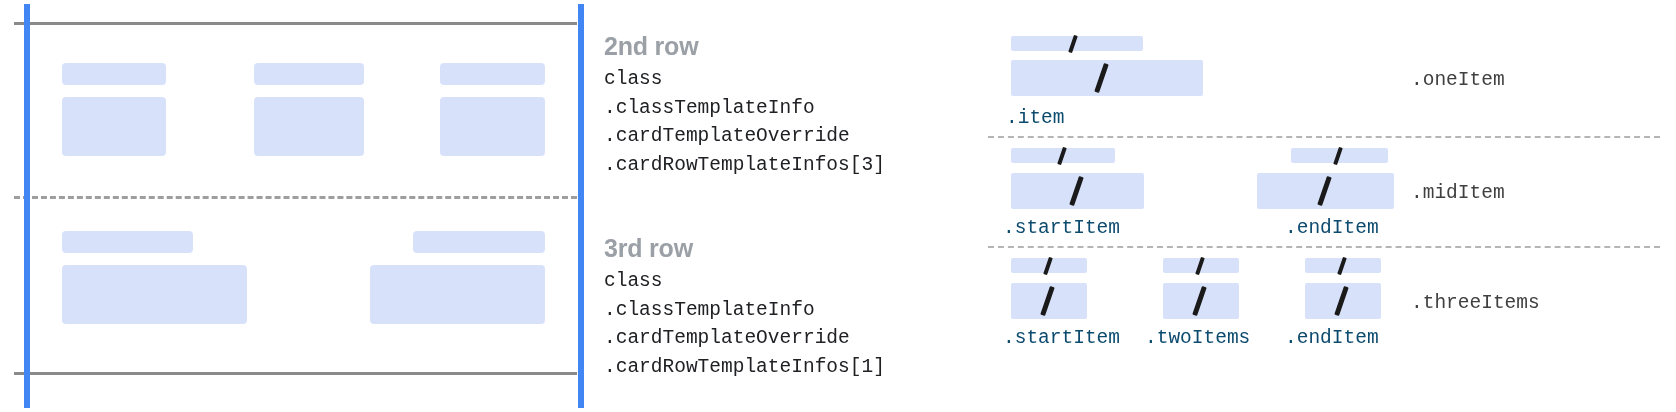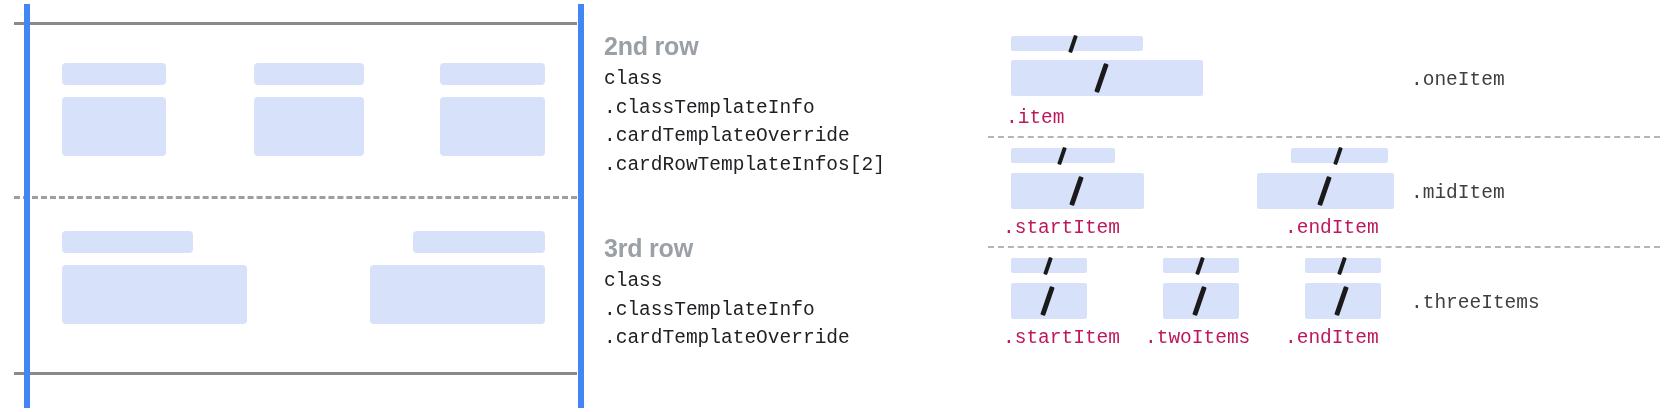--- a/index.html
+++ b/index.html
@@ -130,21 +130,21 @@
     position: absolute;
     background: #1a1a1a;
     transform: rotate(19deg);
     border-radius: 1px;
   }
 
   .cell-label {
     position: absolute;
     font-family: "Liberation Mono", monospace;
     font-size: 19.5px;
-    color: #be185d;
+    color: #0c4a6e;
     white-space: pre;
     line-height: 24px;
   }
 
   .group-label {
     position: absolute;
     font-family: "Liberation Mono", monospace;
     font-size: 19.5px;
     color: #404040;
     white-space: pre;
@@ -176,28 +176,29 @@
     <div class="blk" style="left:370px; top:265px; width:175px; height:59px;"></div>
   </div>
 
   <div id="mid-panel">
 
     <div class="note-group g1">
       <div class="note-title">2nd row</div>
       <div class="note-line">class</div>
       <div class="note-line">.classTemplateInfo</div>
       <div class="note-line">.cardTemplateOverride</div>
-      <div class="note-line">.cardRowTemplateInfos[2]</div>
+      <div class="note-line">.cardRowTemplateInfos[3]</div>
     </div>
 
     <div class="note-group g2">
       <div class="note-title">3rd row</div>
       <div class="note-line">class</div>
       <div class="note-line">.classTemplateInfo</div>
       <div class="note-line">.cardTemplateOverride</div>
+      <div class="note-line">.cardRowTemplateInfos[1]</div>
     </div>
   </div>
 
   <div id="right-panel">
 
     <div class="spec-row">
       <div class="cell">
         <div class="cell-bar" style="left:31px; top:36px; width:132px; height:15px;">
           <div class="slash" style="left:60px; top:-1px; width:4px; height:18px;"></div>
         </div>

